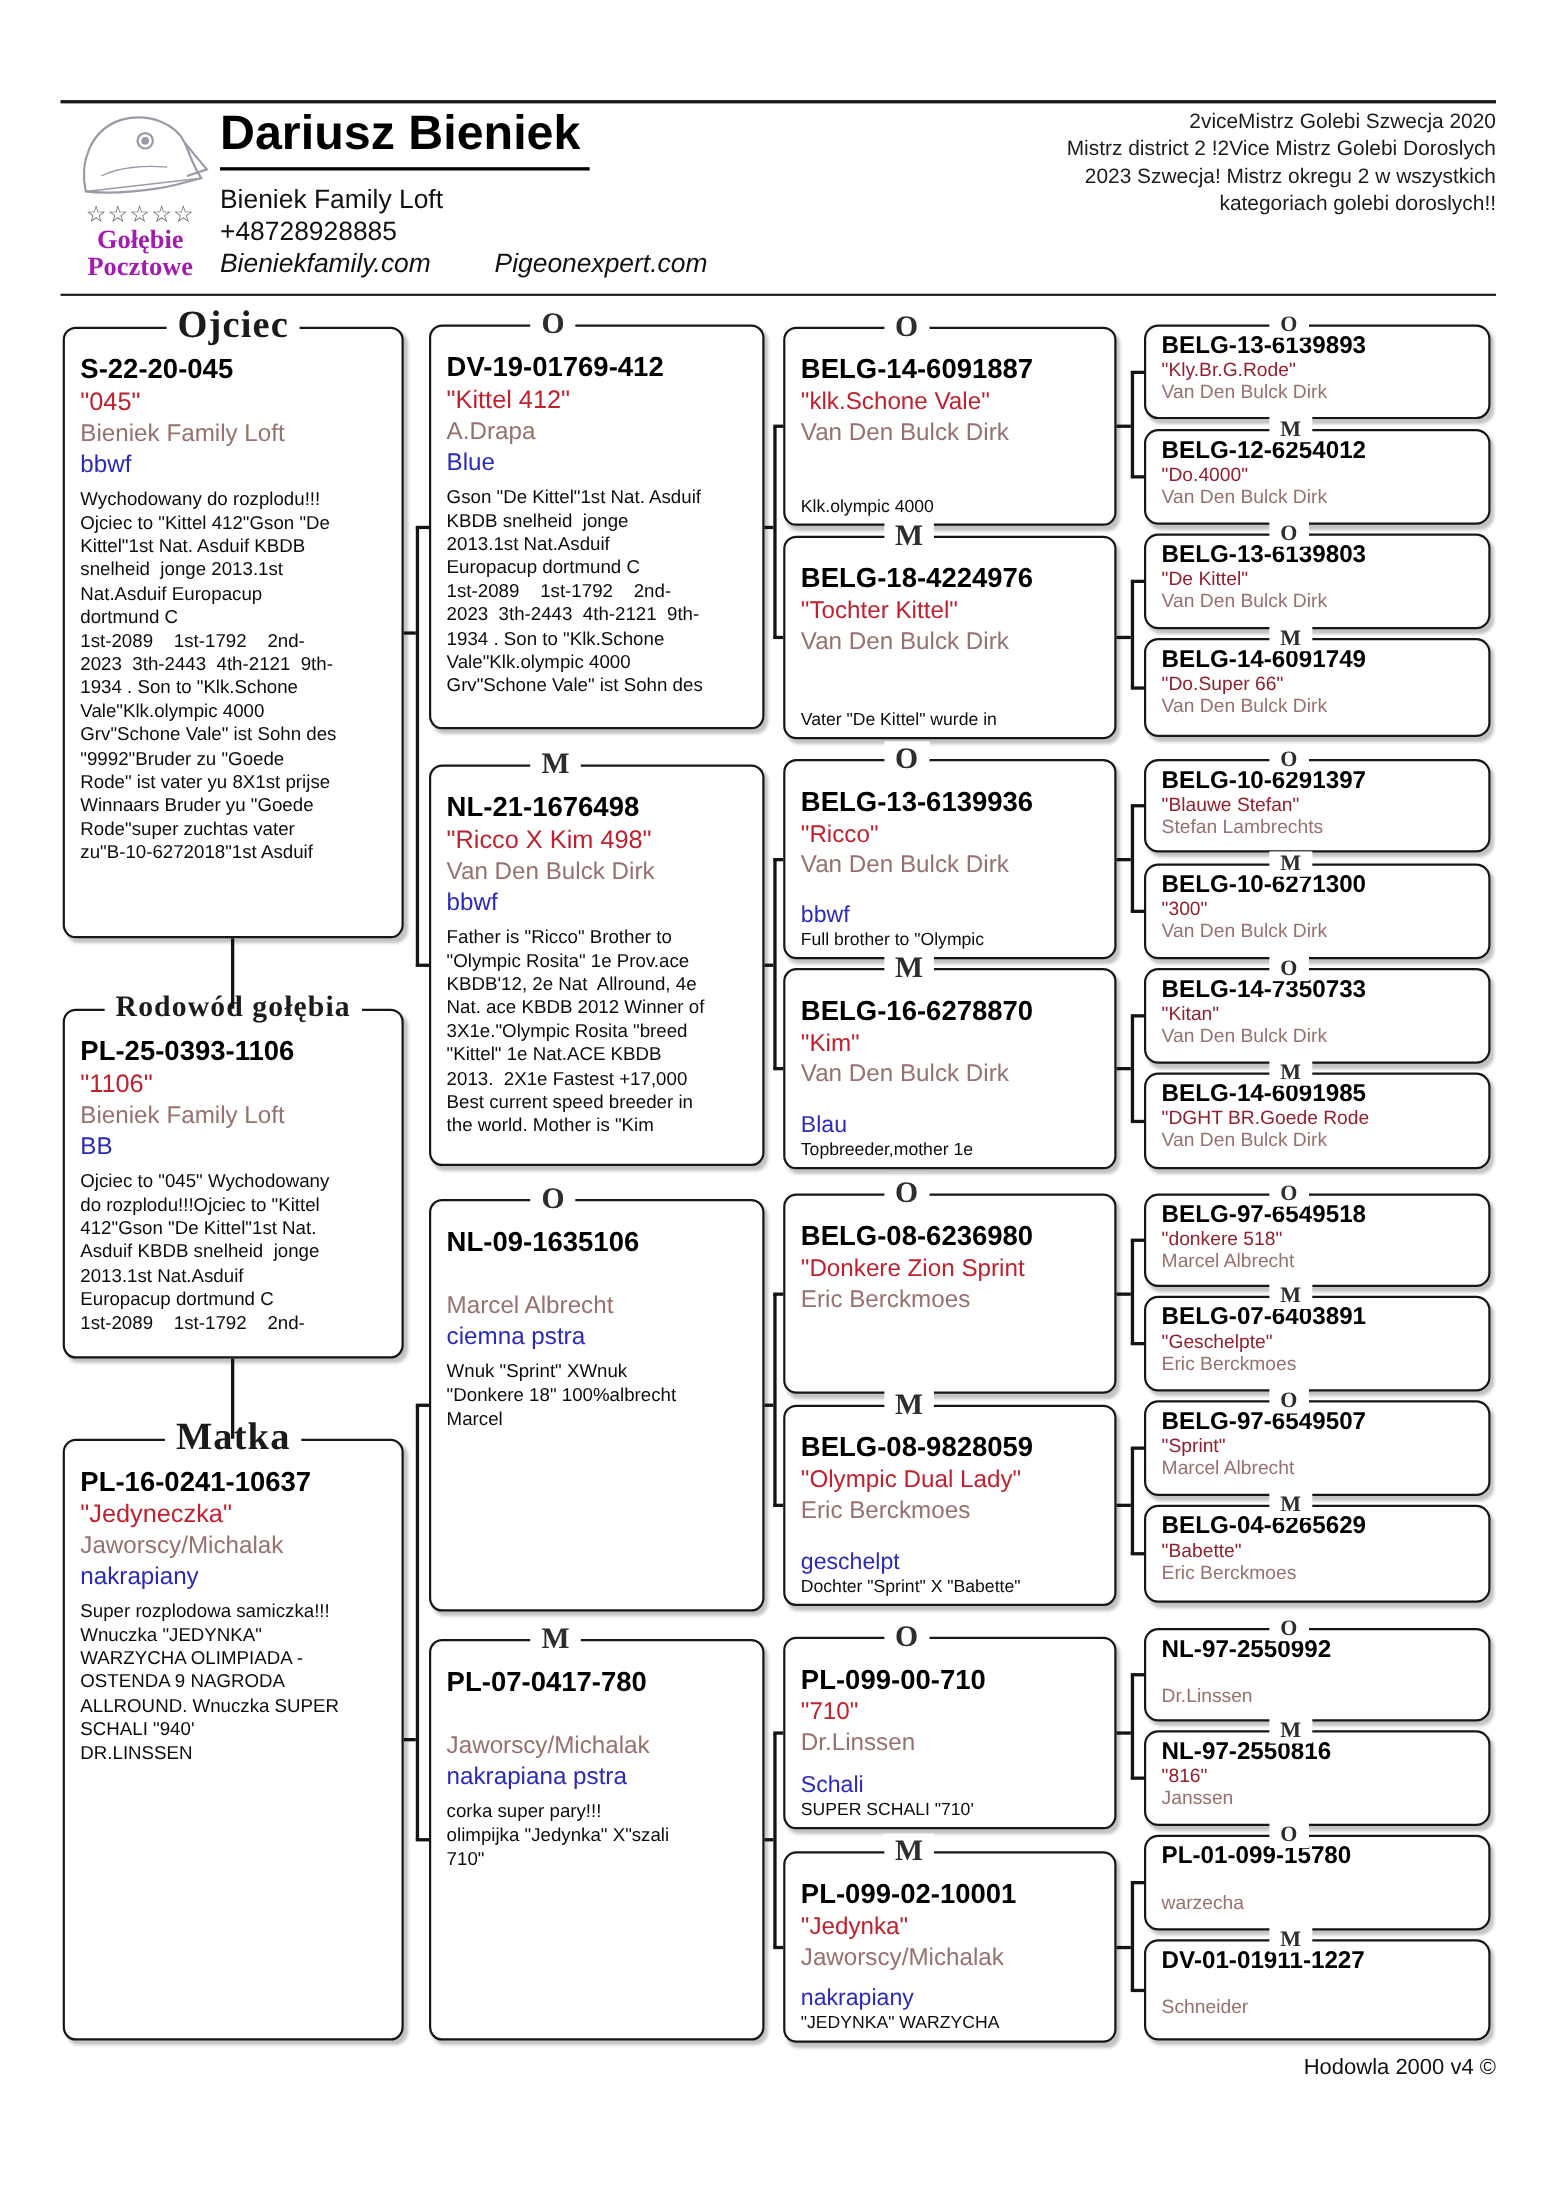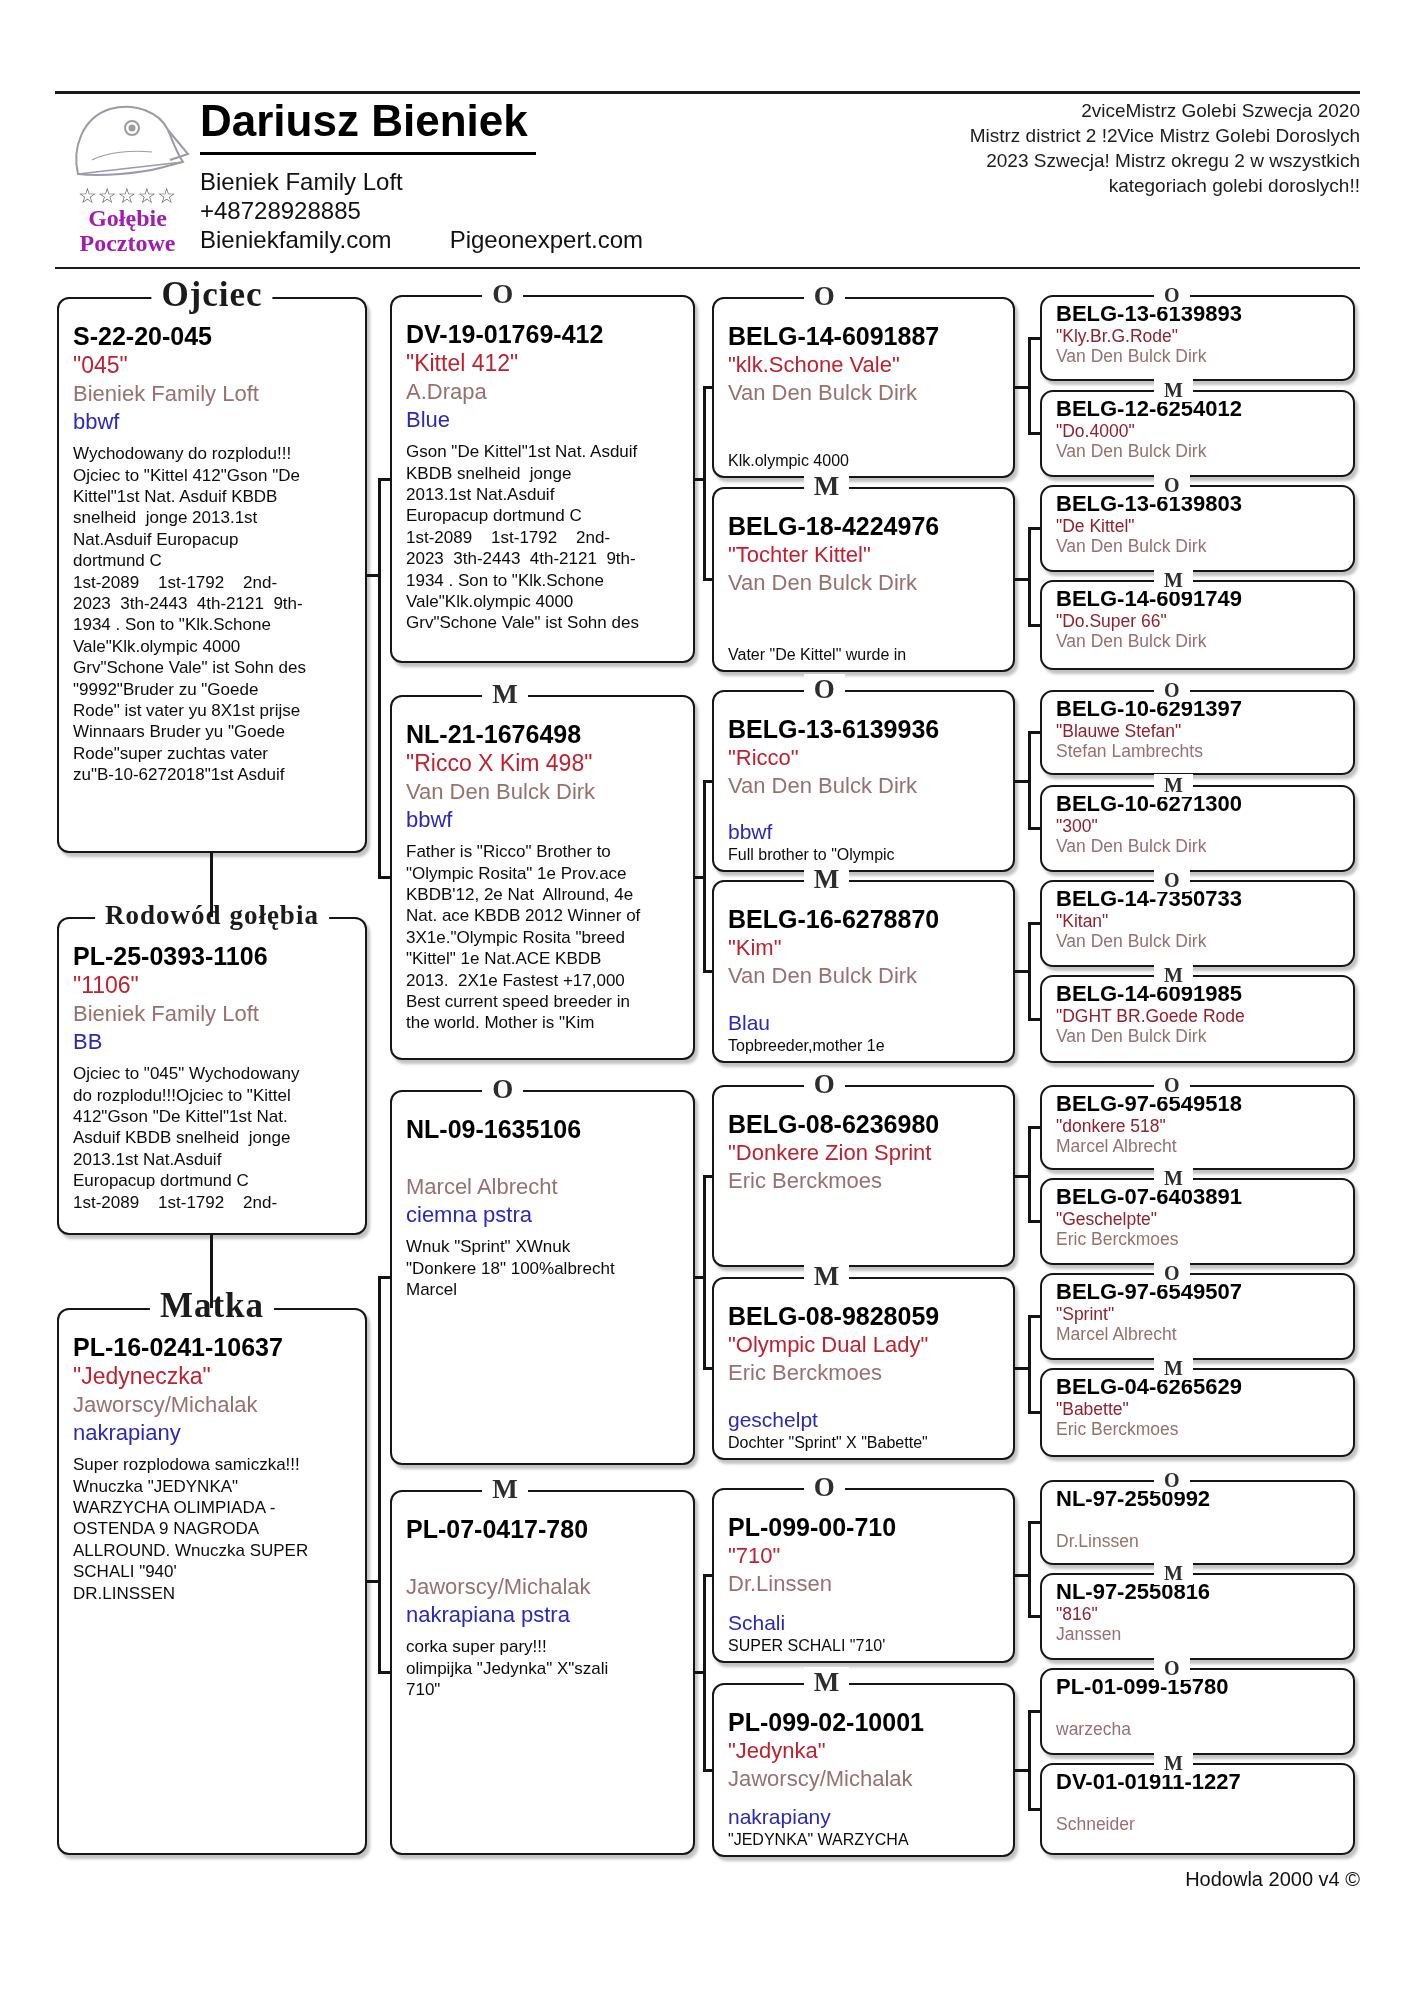--- a/index.html
+++ b/index.html
@@ -62,21 +62,21 @@
       </g>
     </svg>
     <div class="stars">☆☆☆☆☆</div>
     <div class="logo-word">Gołębie</div>
     <div class="logo-word">Pocztowe</div>
   </div>
 
   <h1 class="title">Dariusz Bieniek</h1>
   <div class="hline" style="top:168px;">Bieniek Family Loft</div>
   <div class="hline" style="top:197px;">+48728928885</div>
-  <div class="hline sites" style="top:226px;">
+  <div class="hline sites" style="top:226px;font-style:italic;">
     <span>Bieniekfamily.com</span><span>Pigeonexpert.com</span>
   </div>
 
   <div class="achv">
     <div>2viceMistrz Golebi Szwecja 2020</div>
     <div>Mistrz district 2 !2Vice Mistrz Golebi Doroslych</div>
     <div>2023 Szwecja! Mistrz okregu 2 w wszystkich</div>
     <div>kategoriach golebi doroslych!!</div>
   </div>
 

